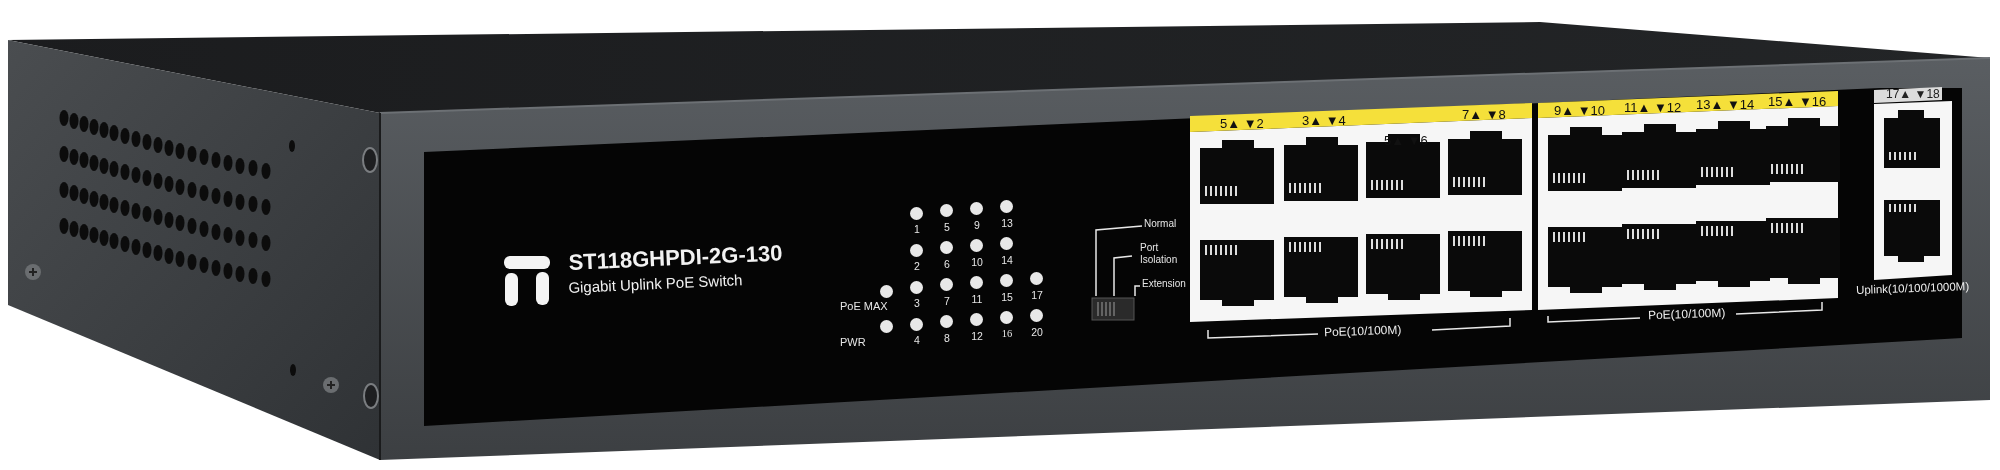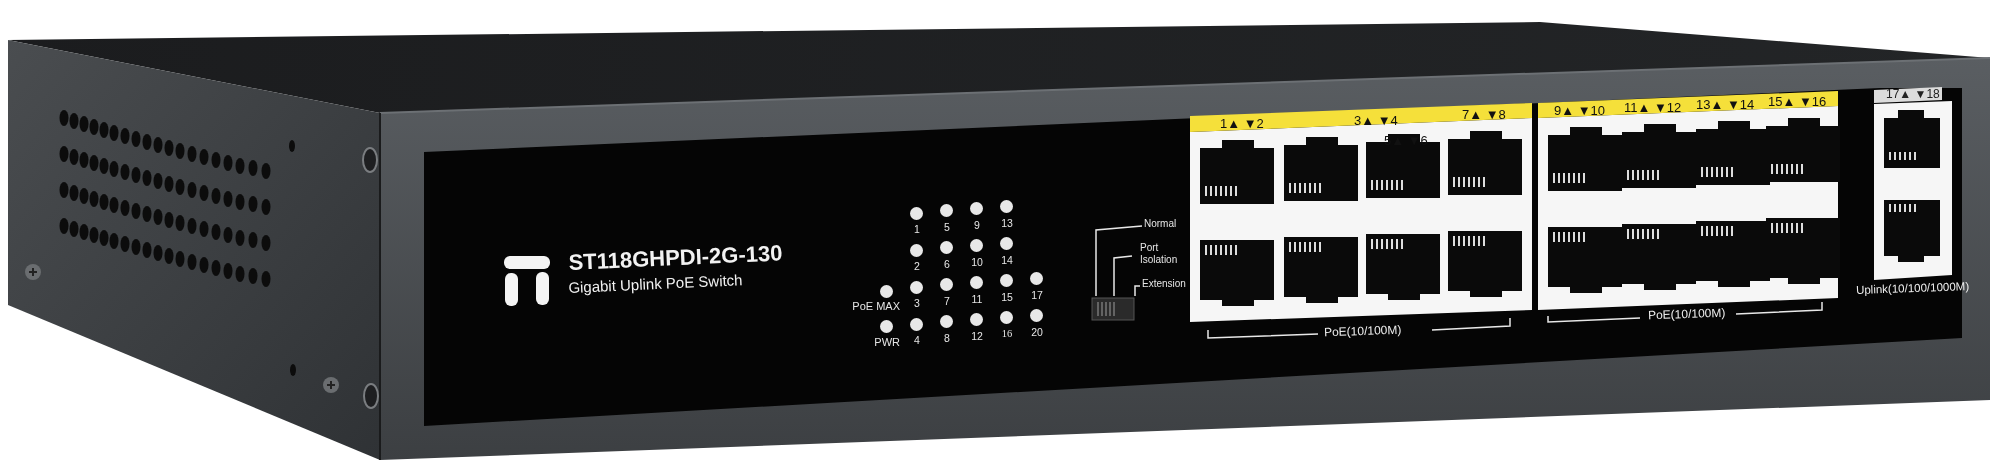--- a/index.html
+++ b/index.html
@@ -5,21 +5,21 @@
   html,body{margin:0;padding:0;background:#ffffff;}
   body{width:2000px;height:470px;position:relative;overflow:hidden;font-family:"Liberation Sans","DejaVu Sans",sans-serif;}
   .scene{position:absolute;left:0;top:0;width:2000px;height:470px;}
   svg.chassis{position:absolute;left:0;top:0;}
   .abs{position:absolute;}
   .txt{color:#f2f2f2;white-space:nowrap;}
   .model{left:568px;top:250px;font-size:22px;font-weight:bold;transform:rotate(-2.6deg);transform-origin:left top;}
   .subtitle{left:568px;top:279px;font-size:15px;transform:rotate(-2.6deg);transform-origin:left top;}
   .led{width:13px;height:13px;border-radius:50%;background:#e8e8e8;}
   .ledlbl{font-size:10.5px;color:#e6e6e6;width:30px;text-align:center;}
-  .sidelbl{font-size:11px;color:#e6e6e6;text-align:right;width:60px;}
+  .sidelbl{font-size:11px;color:#e6e6e6;width:60px;}
   .swlbl{font-size:10px;color:#e6e6e6;}
   .ylabel{font-size:13px;color:#111;white-space:nowrap;}
   .ulabel{font-size:12px;color:#222;}
   .poelbl{font-size:12px;color:#eee;white-space:nowrap;}
   .uplink{font-size:11.5px;color:#eee;white-space:nowrap;}
 </style>
 </head>
 <body>
 
 <div class="scene">
@@ -212,22 +212,22 @@
   </div>
 
   <div>
     <div class="abs swlbl" style="left:1144px;top:218px;">Normal</div>
     <div class="abs swlbl" style="left:1140px;top:242px;">Port</div>
     <div class="abs swlbl" style="left:1140px;top:254px;">Isolation</div>
     <div class="abs swlbl" style="left:1142px;top:278px;">Extension</div>
   </div>
 
   <div>
-    <div class="abs ylabel" style="left:1220px;top:116px;">1▲ ▼2</div>
-    <div class="abs ylabel" style="left:1354px;top:113px;">3▲ ▼4</div>
+    <div class="abs ylabel" style="left:1220px;top:116px;">5▲ ▼2</div>
+    <div class="abs ylabel" style="left:1302px;top:113px;">3▲ ▼4</div>
     <div class="abs ylabel" style="left:1384px;top:110px;margin-top:23px;">5▲ ▼6</div>
     <div class="abs ylabel" style="left:1462px;top:107px;">7▲ ▼8</div>
   </div>
   <div>
     <div class="abs ylabel" style="left:1554px;top:103px;">9▲ ▼10</div>
     <div class="abs ylabel" style="left:1624px;top:100px;">11▲ ▼12</div>
     <div class="abs ylabel" style="left:1696px;top:97px;">13▲ ▼14</div>
     <div class="abs ylabel" style="left:1768px;top:94px;">15▲ ▼16</div>
   </div>
   <div class="abs ulabel" style="left:1886px;top:87px;">17▲ ▼18</div>

